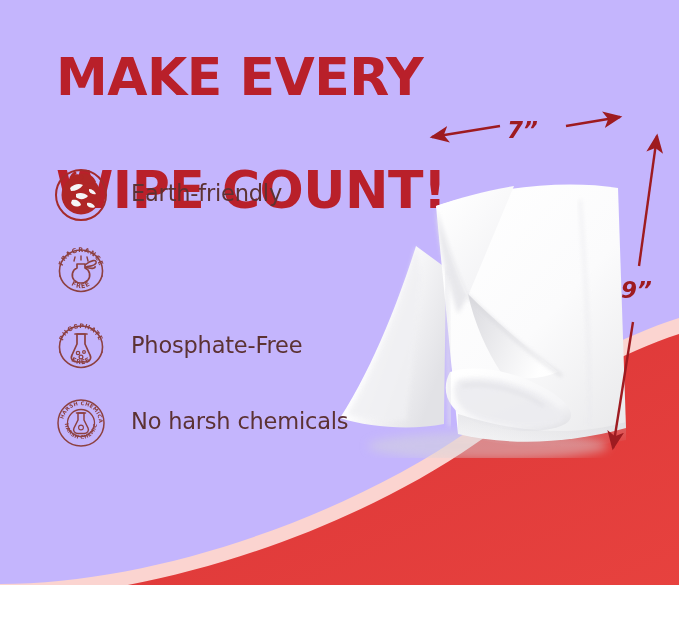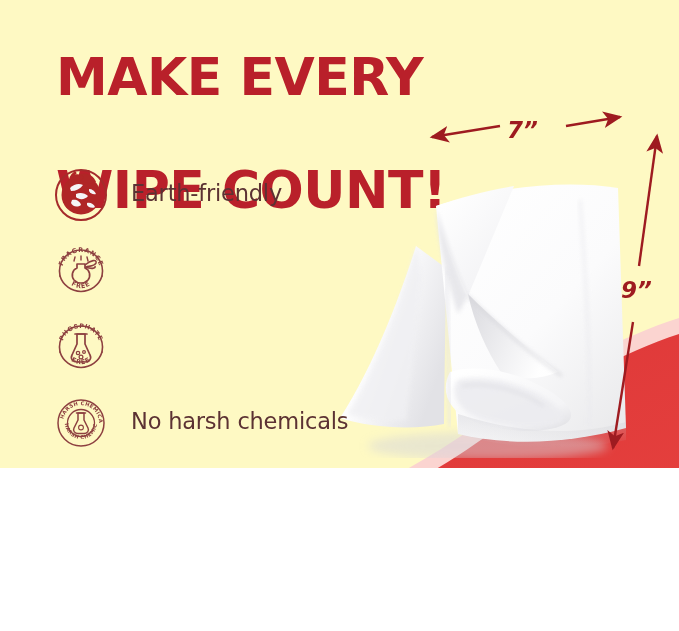--- a/index.html
+++ b/index.html
@@ -8,22 +8,22 @@
     width: 679px;
     height: 631px;
     overflow: hidden;
     background: #ffffff;
     font-family: "Liberation Sans", sans-serif;
   }
 
   #poster {
     position: relative;
     width: 679px;
-    height: 468px;
-    background: #fef9c3;
+    height: 585px;
+    background: #c4b5fd;
     overflow: hidden;
     padding-left: 21px;
   }
 
   
   .wave-layer {
     position: absolute;
     inset: 0;
     width: 679px;
     height: 631px;
@@ -266,20 +266,21 @@
         </text>
         <text font-family="DejaVu Sans, sans-serif" font-size="6.4" font-weight="700" fill="#8d4040" letter-spacing="0.7">
           <textPath href="#arcBot3" startOffset="50%" text-anchor="middle">FREE</textPath>
         </text>
         <path d="M27,20 L27,30 L22,41 C20,45 23,48 27,48 L35,48 C39,48 42,45 40,41 L35,30 L35,20 Z" fill="none" stroke="#8d4040" stroke-width="1.7" stroke-linejoin="round"></path>
         <line x1="25" y1="20" x2="37" y2="20" stroke="#8d4040" stroke-width="1.7" stroke-linecap="round"></line>
         <circle cx="28" cy="39" r="1.7" fill="none" stroke="#8d4040" stroke-width="1.2"></circle>
         <circle cx="34" cy="38" r="1.4" fill="none" stroke="#8d4040" stroke-width="1.2"></circle>
         <circle cx="31" cy="43" r="1.9" fill="none" stroke="#8d4040" stroke-width="1.2"></circle>
       </svg>
+      <span class="feature-label">Phosphate-Free</span>
     </div>
 
     <div class="feature-row">
       <svg class="feature-icon" viewBox="0 0 62 62">
         <defs>
           <path id="arcTop4" d="M13,33 A18,18 0 0 1 49,33"></path>
           <path id="arcBot4" d="M15,33 A16,16 0 0 0 47,33"></path>
         </defs>
         <circle cx="31" cy="33" r="23" fill="none" stroke="#8d4040" stroke-width="1.5"></circle>
         <circle cx="31" cy="33" r="13.5" fill="none" stroke="#8d4040" stroke-width="1.3"></circle>

